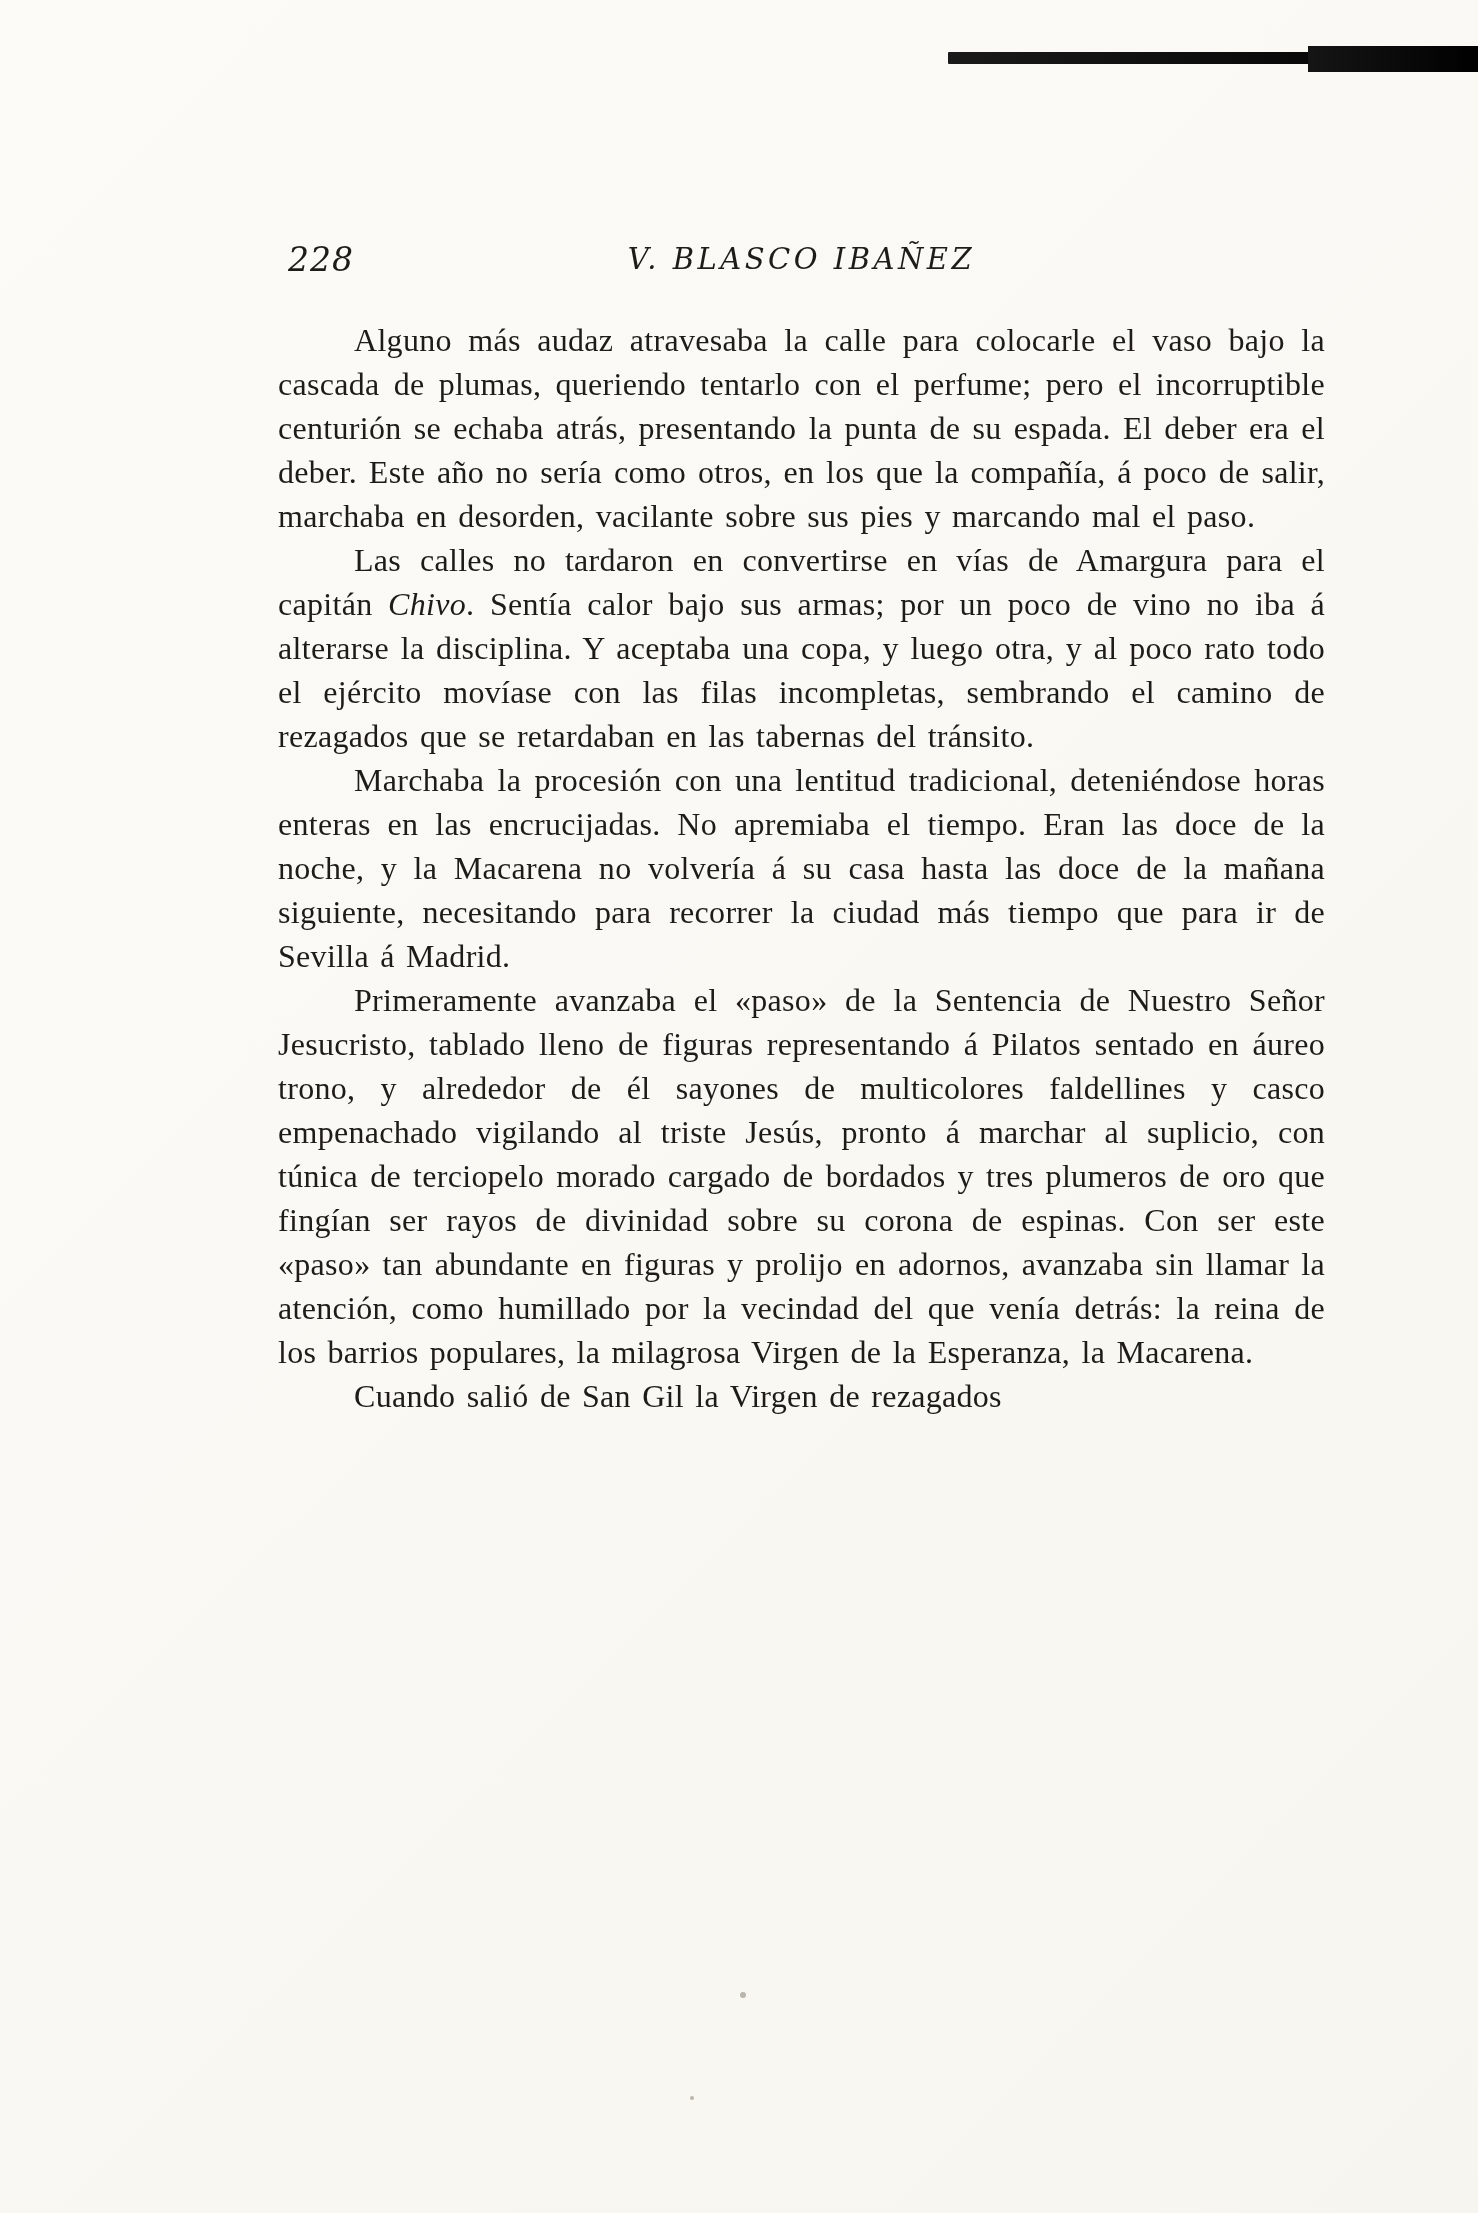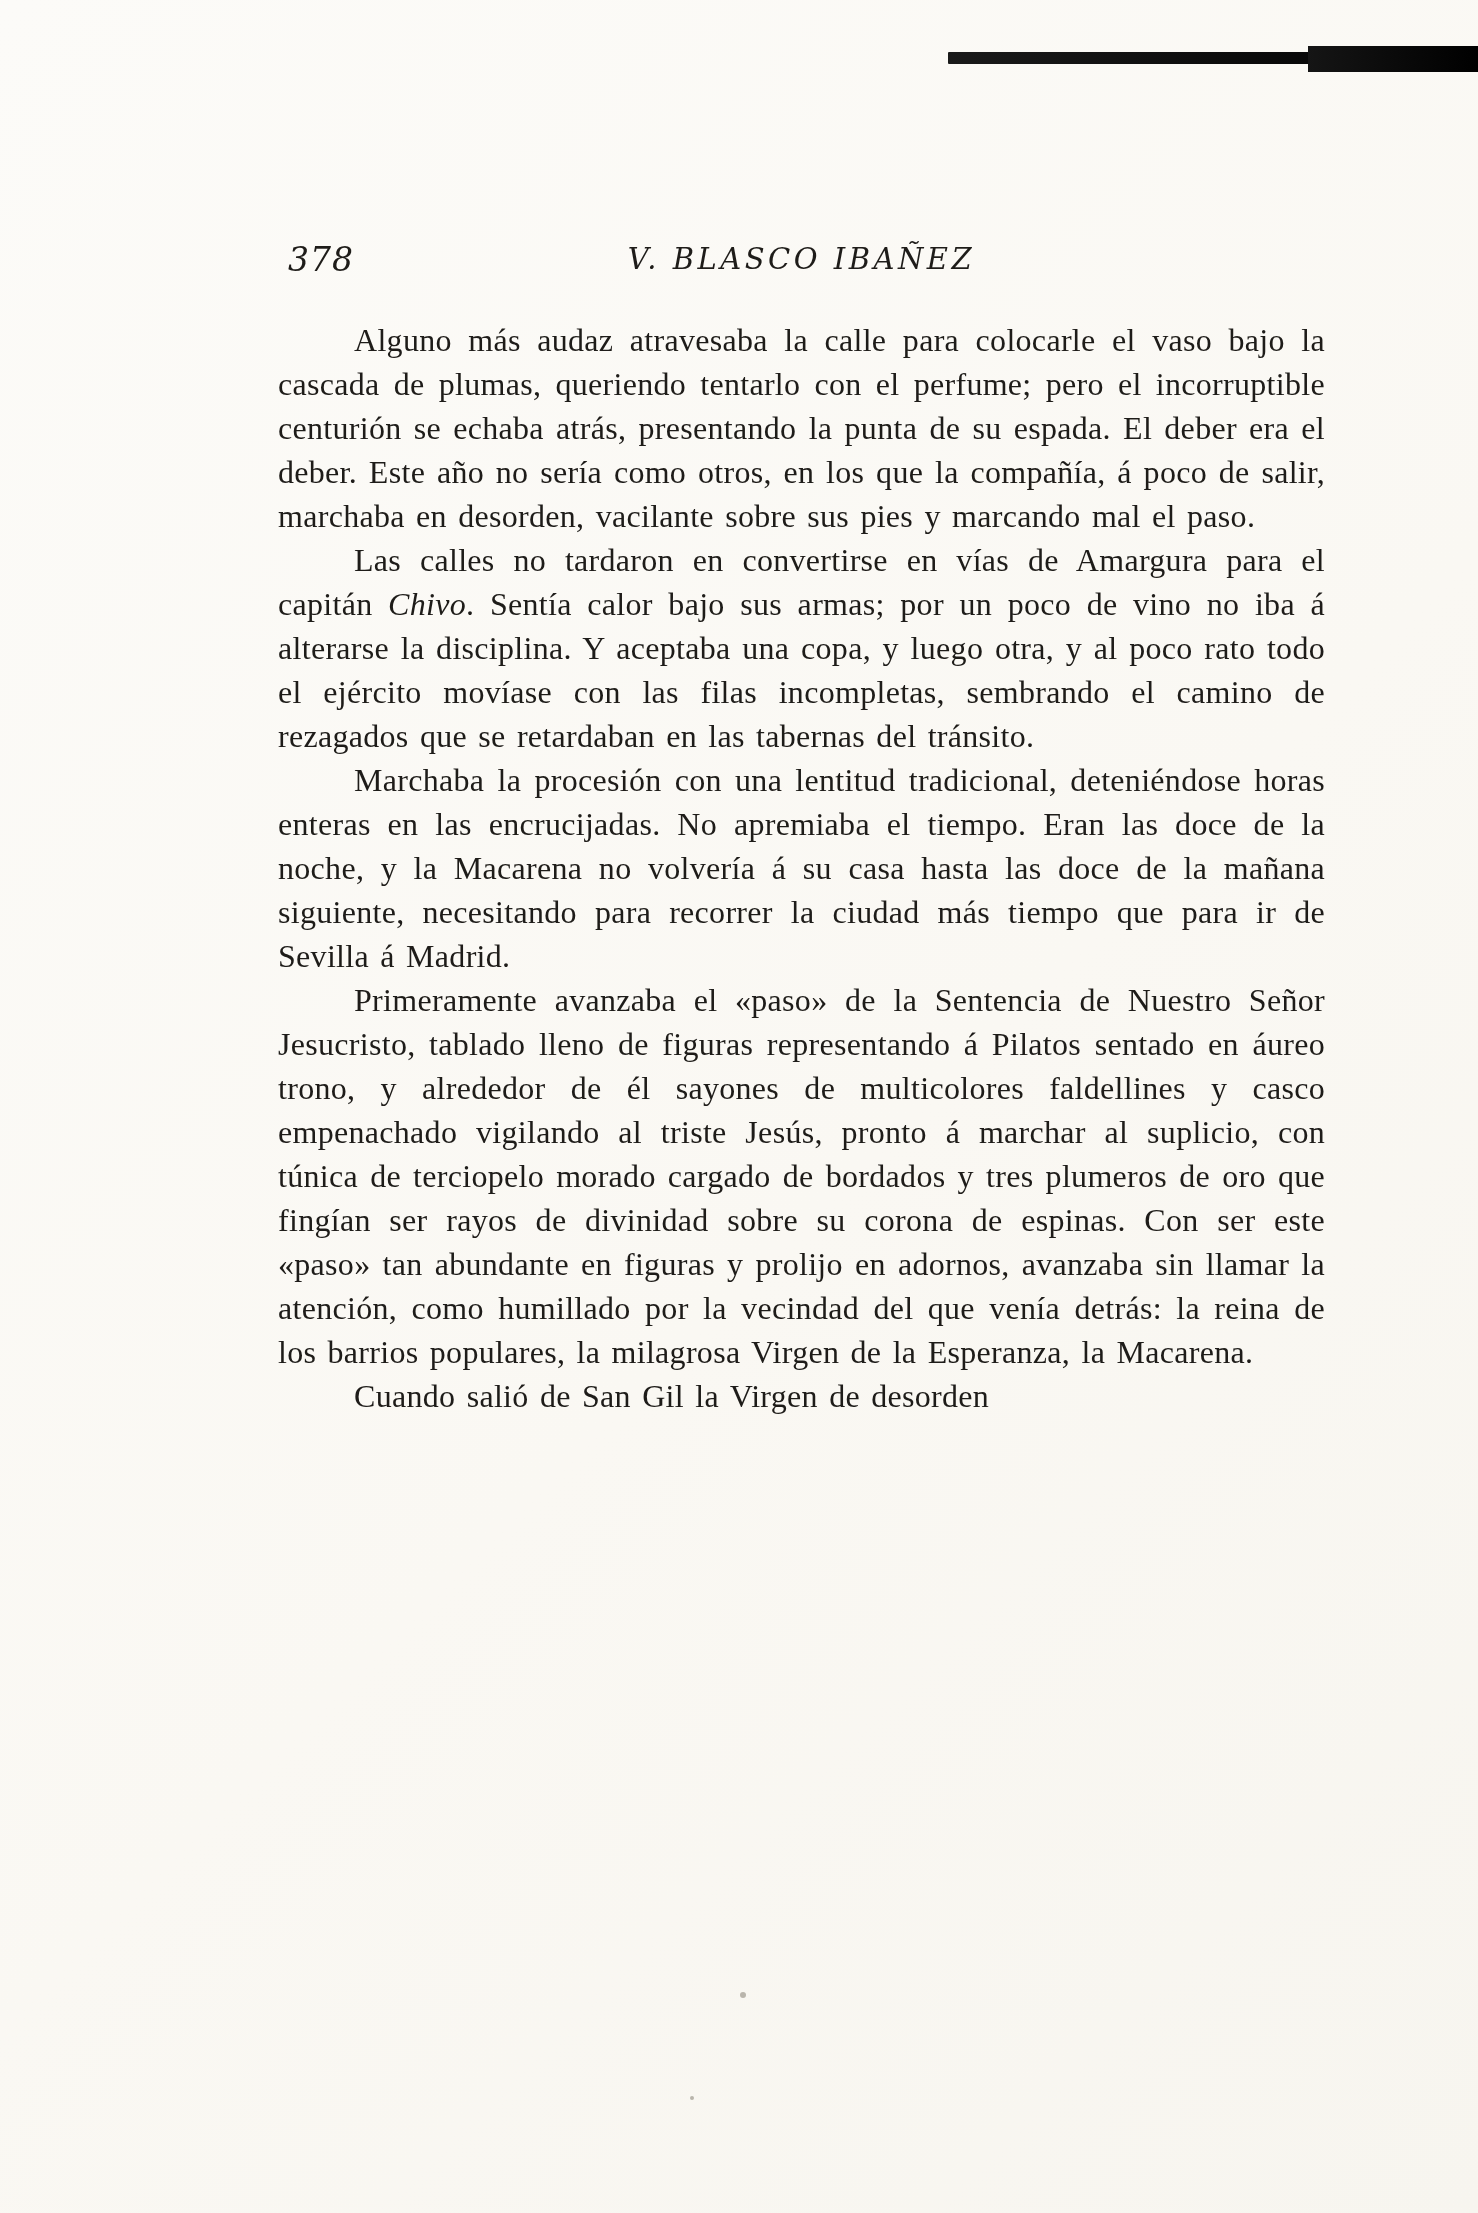--- a/index.html
+++ b/index.html
@@ -92,28 +92,28 @@
 </style>
 </head>
 <body>
 
 <div class="page">
 
   <div class="scan-bar"></div>
   <div class="scan-bar-thick"></div>
 
   <div class="header">
-    <span class="page-number">378</span>
+    <span class="page-number">228</span>
     <span class="running-title">V. BLASCO IBAÑEZ</span>
   </div>
 
   <div class="body-block">
       <p class="para"><span>Alguno más audaz atravesaba la calle para colocarle el vaso bajo la cascada de plumas, queriendo tentarlo con el perfume; pero el incorruptible centurión se echaba atrás, presentando la punta de su espada. El deber era el deber. Este año no sería como otros, en los que la compañía, á poco de salir, marchaba en desorden, vacilante sobre sus pies y marcando mal el paso.</span></p>
       <p class="para"><span>Las calles no tardaron en convertirse en vías de Amargura para el capitán </span><span class="italic">Chivo</span><span>. Sentía calor bajo sus armas; por un poco de vino no iba á alterarse la disciplina. Y aceptaba una copa, y luego otra, y al poco rato todo el ejército movíase con las filas incompletas, sembrando el camino de rezagados que se retardaban en las tabernas del tránsito.</span></p>
       <p class="para"><span>Marchaba la procesión con una lentitud tradicional, deteniéndose horas enteras en las encrucijadas. No apremiaba el tiempo. Eran las doce de la noche, y la Macarena no volvería á su casa hasta las doce de la mañana siguiente, necesitando para recorrer la ciudad más tiempo que para ir de Sevilla á Madrid.</span></p>
       <p class="para"><span>Primeramente avanzaba el «paso» de la Sentencia de Nuestro Señor Jesucristo, tablado lleno de figuras representando á Pilatos sentado en áureo trono, y alrededor de él sayones de multicolores faldellines y casco empenachado vigilando al triste Jesús, pronto á marchar al suplicio, con túnica de terciopelo morado cargado de bordados y tres plumeros de oro que fingían ser rayos de divinidad sobre su corona de espinas. Con ser este «paso» tan abundante en figuras y prolijo en adornos, avanzaba sin llamar la atención, como humillado por la vecindad del que venía detrás: la reina de los barrios populares, la milagrosa Virgen de la Esperanza, la Macarena.</span></p>
-      <p class="para"><span>Cuando salió de San Gil la Virgen de desorden</span></p>
+      <p class="para"><span>Cuando salió de San Gil la Virgen de rezagados</span></p>
     </div>
 
   <div class="speck speck-1"></div>
   <div class="speck speck-2"></div>
 
 </div>
 
 </body></html>

